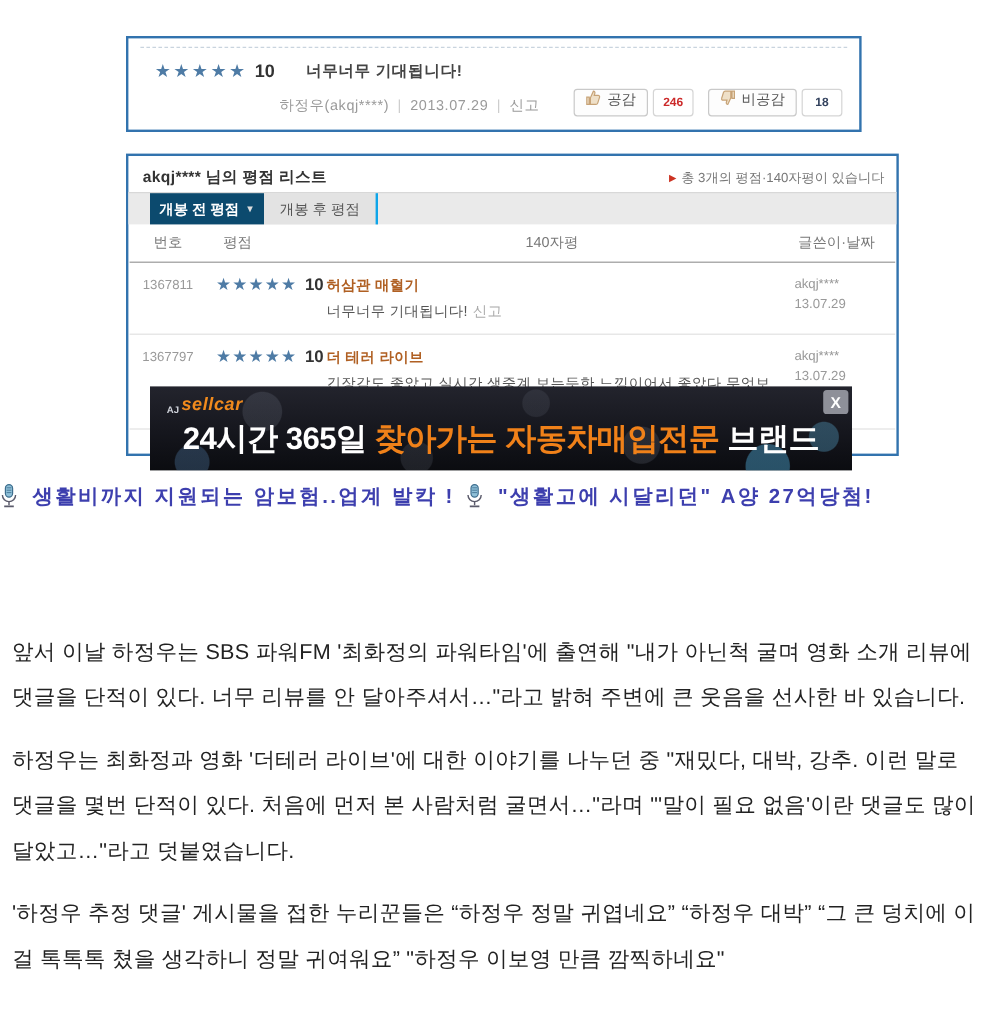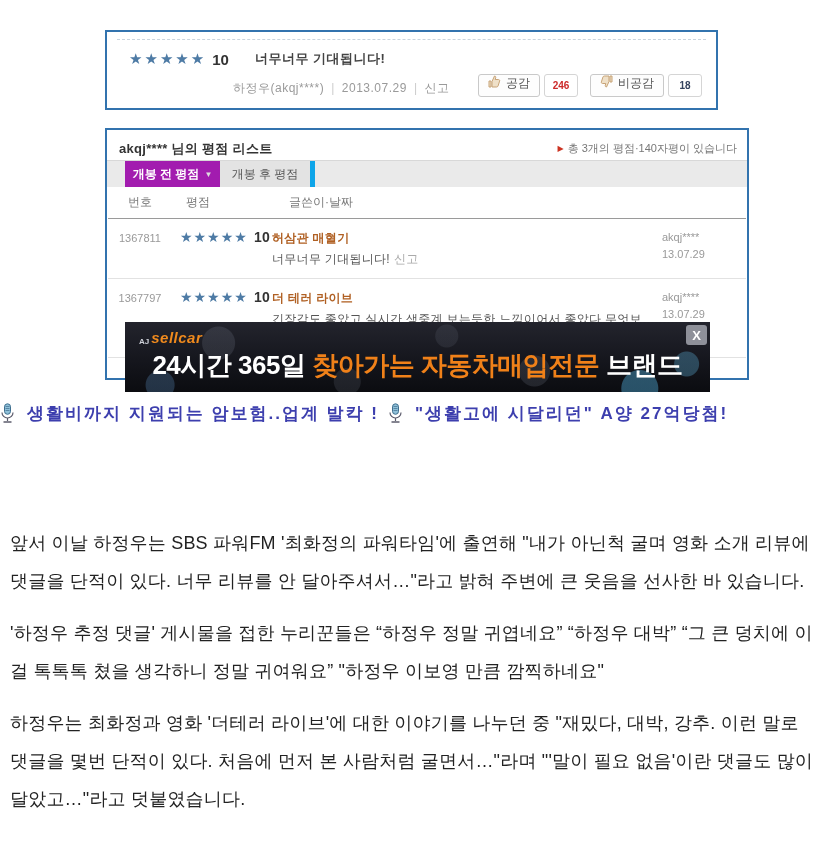--- a/index.html
+++ b/index.html
@@ -31,23 +31,23 @@
   
   .list-card { position:absolute; left:105px; top:128px; width:644px; height:252px;
     background:#fff; border:2px solid #3273ae; z-index:1; }
   .lc-head { position:relative; height:30px; padding:9px 12px 0 12px; }
   .lc-title { font-size:13px; font-weight:bold; color:#333; letter-spacing:.3px; }
   .lc-summary { position:absolute; right:10px; top:11px; font-size:11px; color:#777; }
   .lc-summary .bullet { color:#cc3322; font-size:8px; margin-right:4px; vertical-align:1px; }
   .tabs { display:flex; height:27px; background:#eaeaea; border-top:1px solid #d8d8d8; }
   .tab { display:flex; align-items:center; justify-content:center; width:95px; font-size:12px;
     cursor:pointer; }
-  .tab.active { background:#a21caf; color:#fff; font-weight:bold; margin-left:18px; }
+  .tab.active { background:#0c4a6e; color:#fff; font-weight:bold; margin-left:18px; }
   .tab.active .tab-arrow { font-size:8px; margin-left:5px; color:#ddd; }
-  .tab.inactive { background:#e3e3e3; color:#555; border-right:5px solid #0ea5e9; }
+  .tab.inactive { background:#e3e3e3; color:#555; border-right:2px solid #0ea5e9; }
   .thead { display:flex; height:32px; align-items:center; font-size:12px; color:#777;
     border-bottom:1px solid #9a9a9a; margin:0 1px; }
   .th-no { width:64px; text-align:center; }
   .th-rate { width:100px; text-align:left; padding-left:14px; }
   .th-comment { flex:1; text-align:center; }
   .th-writer { width:98px; text-align:center; }
   .trow { display:flex; font-size:12px; border-bottom:1px solid #e2e2e2; padding:10px 0 9px 0; margin:0 1px; }
   .td-no { width:64px; text-align:center; color:#999; font-size:11px; padding-top:3px; }
   .td-rate { width:100px; padding-left:8px; white-space:nowrap; }
   .td-rate .stars { font-size:14px; letter-spacing:1px; }
@@ -137,20 +137,21 @@
         <span>개봉 전 평점</span>
         <span class="tab-arrow">▼</span>
       </div>
       <div class="tab inactive">
         <span>개봉 후 평점</span>
       </div>
     </div>
     <div class="thead">
       <span class="th-no">번호</span>
       <span class="th-rate">평점</span>
+      <span class="th-comment">140자평</span>
       <span class="th-writer">글쓴이·날짜</span>
     </div>
 
     <div class="trow">
       <span class="td-no">1367811</span>
       <span class="td-rate">
         <span class="stars">★★★★★</span>
         <span class="score">10</span>
       </span>
       <span class="td-comment">
@@ -213,17 +214,17 @@
         <path d="M2 9.5a5.5 5.5 0 0 0 11 0" fill="none" stroke="#5b5b6b" stroke-width="1.2"></path>
         <line x1="7.5" y1="15" x2="7.5" y2="18" stroke="#5b5b6b" stroke-width="1.2"></line>
         <line x1="3.5" y1="19" x2="11.5" y2="19" stroke="#5b5b6b" stroke-width="1.5"></line>
       </svg>
       <span class="ad-link-text">"생활고에 시달리던" A양 27억당첨!</span>
     </div>
   </div>
 
   <div class="article">
     <p>앞서 이날 하정우는 SBS 파워FM '최화정의 파워타임'에 출연해 "내가 아닌척 굴며 영화 소개 리뷰에 댓글을 단적이 있다. 너무 리뷰를 안 달아주셔서…"라고 밝혀 주변에 큰 웃음을 선사한 바 있습니다.</p>
+    <p>하정우는 최화정과 영화 '더테러 라이브'에 대한 이야기를 나누던 중 "재밌다, 대박, 강추. 이런 말로 댓글을 몇번 단적이 있다. 처음에 먼저 본 사람처럼 굴면서…"라며 "'말이 필요 없음'이란 댓글도 많이 달았고…"라고 덧붙였습니다.</p>
     <p>'하정우 추정 댓글' 게시물을 접한 누리꾼들은 “하정우 정말 귀엽네요” “하정우 대박” “그 큰 덩치에 이걸 톡톡톡 쳤을 생각하니 정말 귀여워요” "하정우 이보영 만큼 깜찍하네요"</p>
-    <p>하정우는 최화정과 영화 '더테러 라이브'에 대한 이야기를 나누던 중 "재밌다, 대박, 강추. 이런 말로 댓글을 몇번 단적이 있다. 처음에 먼저 본 사람처럼 굴면서…"라며 "'말이 필요 없음'이란 댓글도 많이 달았고…"라고 덧붙였습니다.</p>
   </div>
 
 </div>
 
 </body></html>

